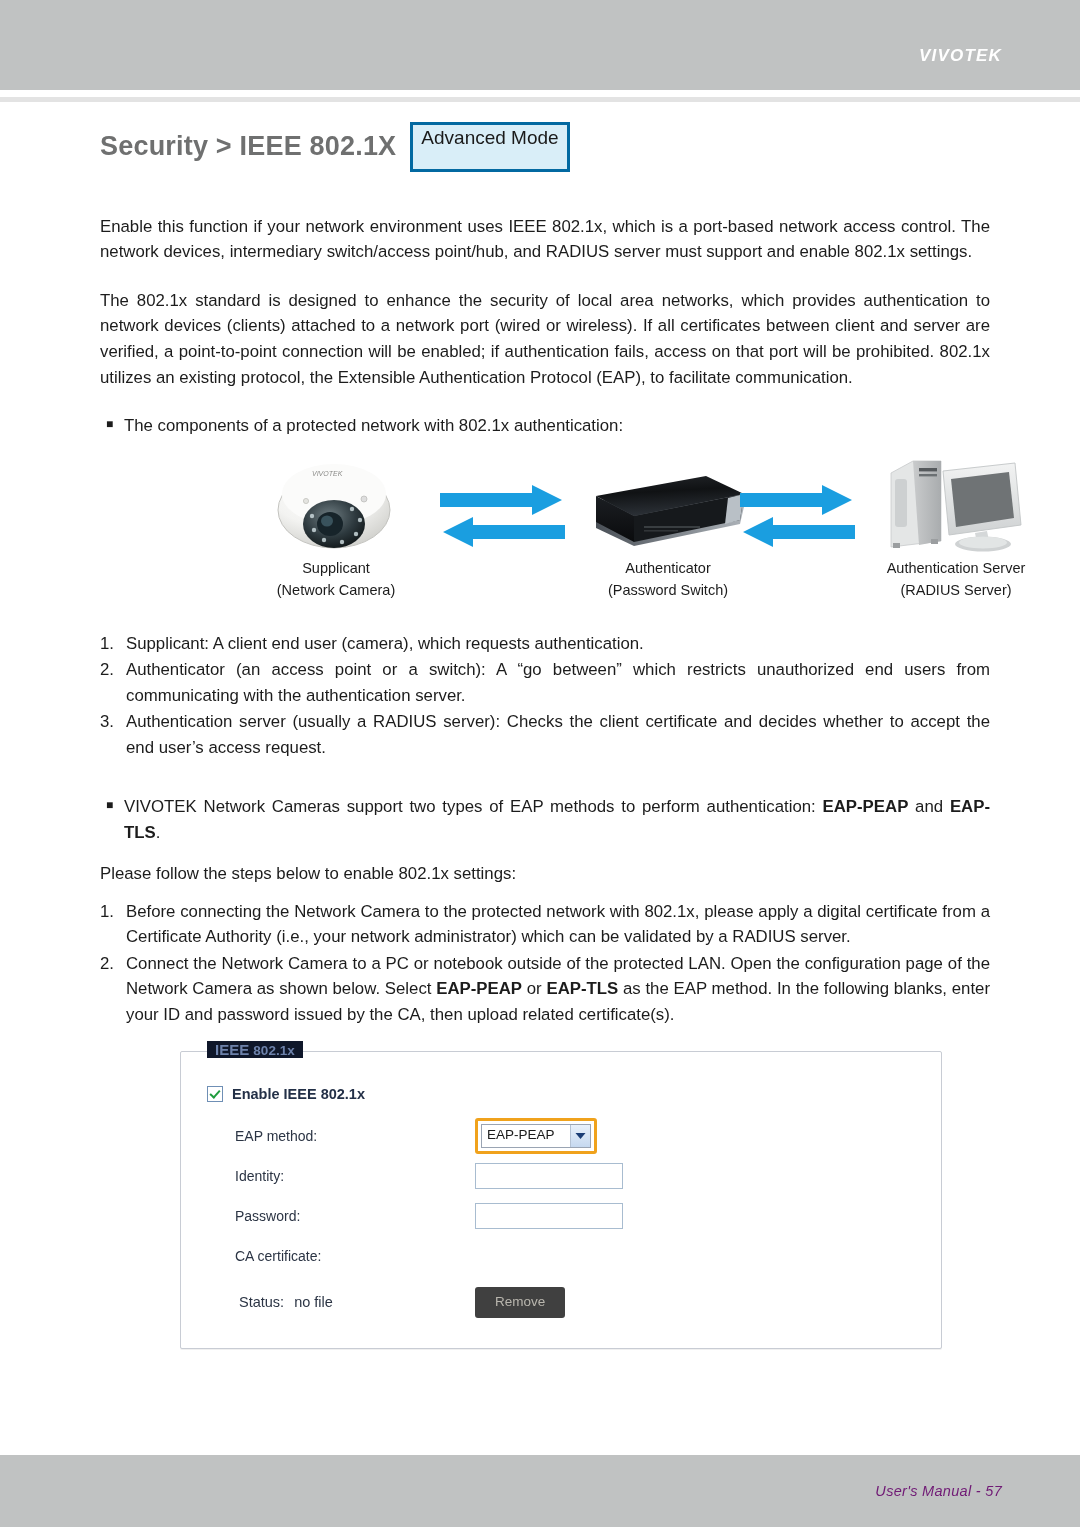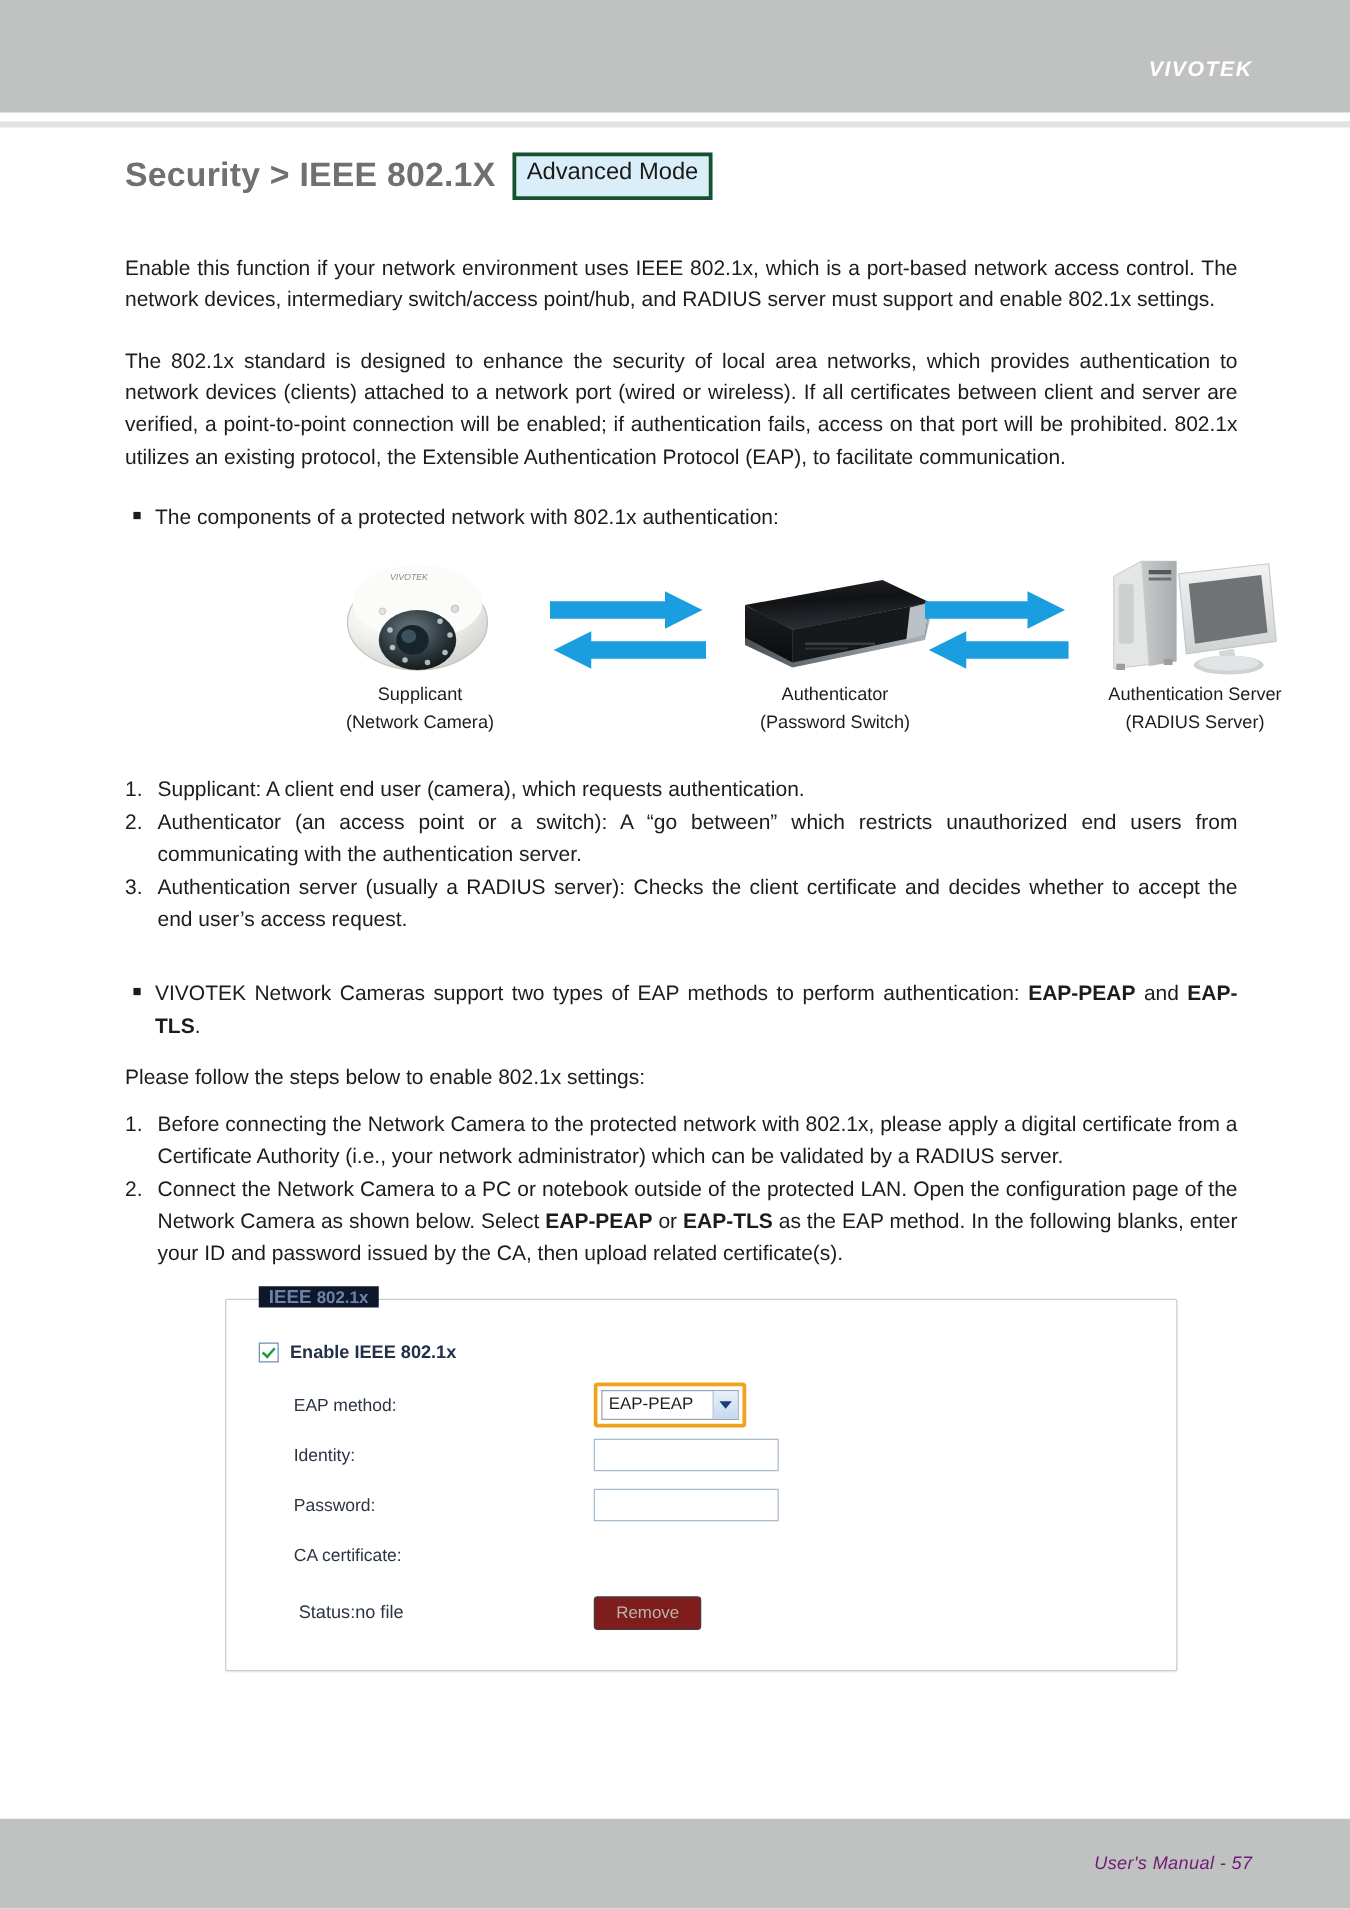--- a/index.html
+++ b/index.html
@@ -56,25 +56,25 @@
     margin-bottom: 42px;
   }
   .page-title {
     font-size: 27px;
     font-weight: bold;
     color: #6f7070;
     letter-spacing: 0.2px;
     white-space: nowrap;
   }
   .mode-badge {
-    border: 3px solid #14532d;
+    border: 3px solid #0369a1;
     background: #d9eef8;
     color: #1a1a1a;
     font-size: 19px;
-    padding: 2px 8px 8px 8px;
+    padding: 2px 8px 20px 8px;
     line-height: 1.15;
     white-space: nowrap;
   }
 
   p.body-text {
     font-size: 16.8px;
     line-height: 1.52;
     color: #1c1c1c;
     text-align: justify;
     margin: 0 0 23px 0;
@@ -264,43 +264,43 @@
     border-radius: 5px;
     background: #ffffff;
     font-size: 13.5px;
     color: #1a1a1a;
     padding: 3px 10px 4px 10px;
     margin-left: 8px;
     line-height: 1.15;
     white-space: nowrap;
   }
   .btn.disabled {
-    border: 1px solid #404040;
-    background: #7f1d1d;
+    border: 3px solid #404040;
+    background: #404040;
     color: #b9b6ae;
     border-radius: 3px;
     padding: 4px 17px 5px 17px;
     margin-left: 0;
   }
 
   .status-row {
     display: flex;
     align-items: center;
     margin: 6px 0 0 26px;
     height: 40px;
   }
   .status-label {
     width: 268px;
     flex: none;
     padding-left: 32px;
     font-size: 14.5px;
     color: #2b3444;
     box-sizing: border-box;
   }
-  .status-value { }
+  .status-value { margin-left: 10px; }
 
   
   .page-footer {
     position: absolute;
     left: 0; bottom: 0;
     width: 1080px; height: 72px;
     background: #c0c2c2;
   }
   .footer-text {
     position: absolute;

